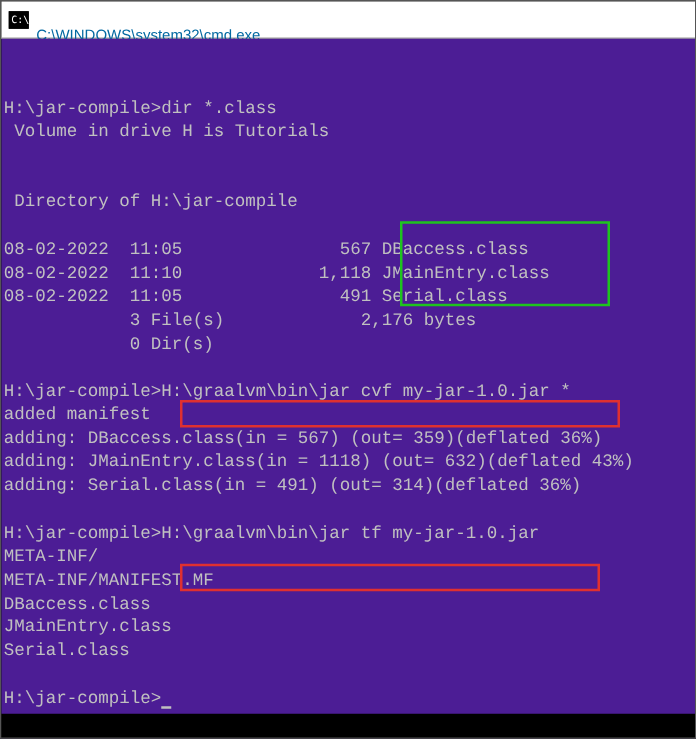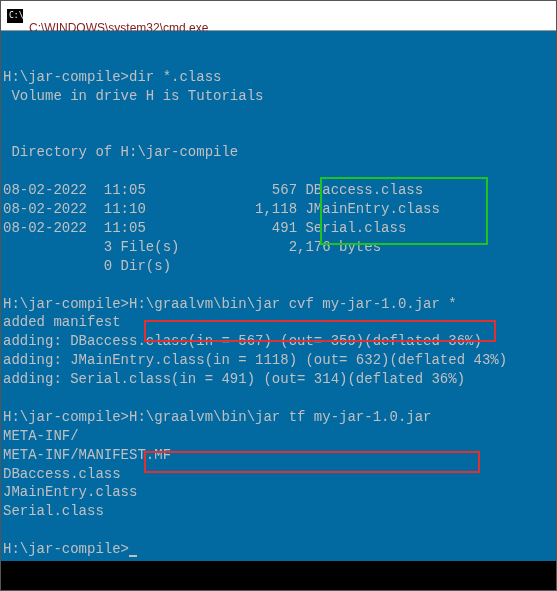--- a/index.html
+++ b/index.html
@@ -29,28 +29,28 @@
       color: #fff;
       font-size: 8px;
       line-height: 12px;
       text-align: left;
       padding-left: 1px;
       margin-right: 6px;
       flex-shrink: 0;
       font-family: Consolas, monospace;
     }
     .title-text {
-      color: #7f1d1d;
+      color: #0369a1;
       font-family: "Segoe UI", Tahoma, sans-serif;
       font-size: 12px;
       margin-top: 24px;
     }
     .terminal {
-      padding: 18px 2px 2px 2px;
-      background: #0369a1;
+      padding: 28px 2px 2px 2px;
+      background: #4c1d95;
       white-space: pre;
       line-height: 1.35;
       position: relative;
     }
     .box-green {
       position: absolute;
       border: 2px solid #1ec41e;
       pointer-events: none;
     }
     .box-red {

